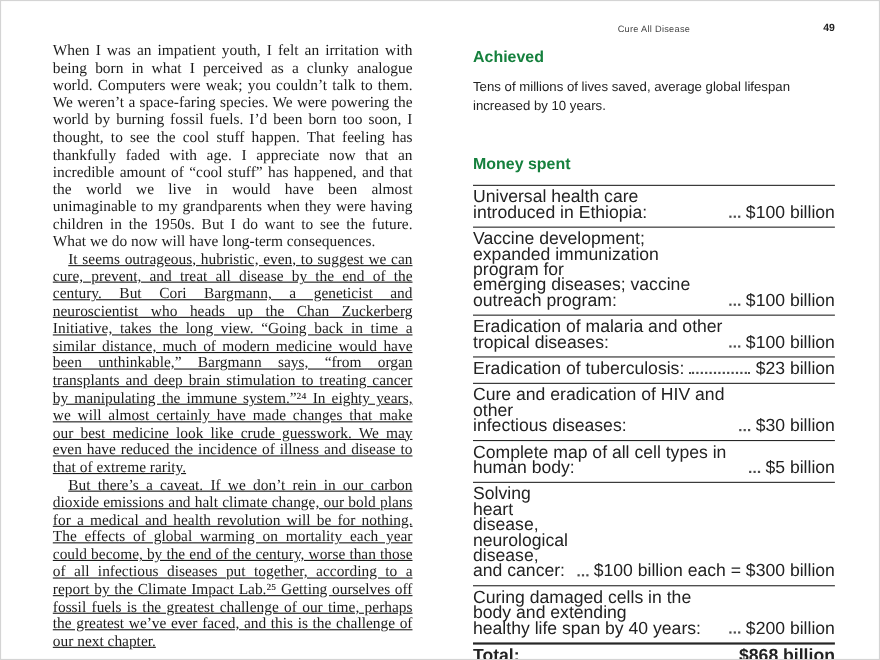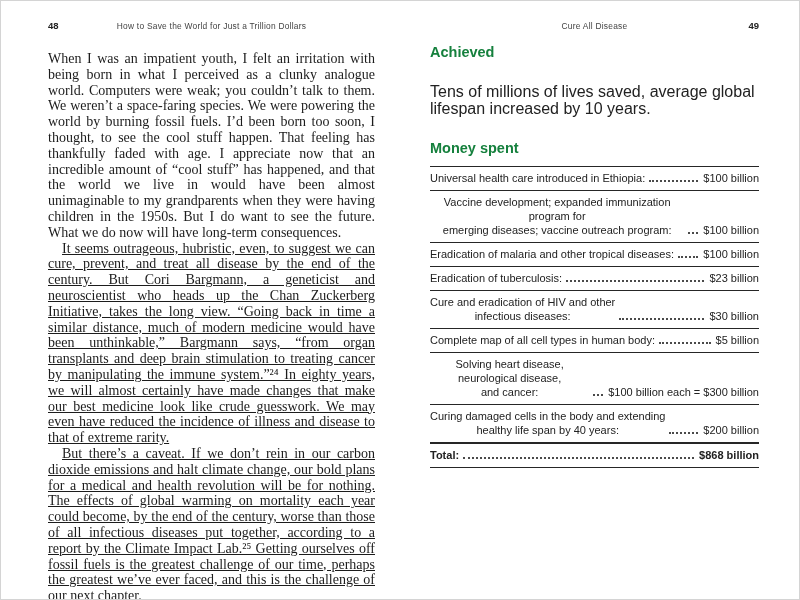--- a/index.html
+++ b/index.html
@@ -40,51 +40,47 @@
   .body-text p.indent { text-indent: 14px; text-decoration: underline; }
 
   
   .section-heading {
     margin: 0;
     font-size: 14.5px; font-weight: bold; color: #15803d;
     font-family: "Liberation Sans", sans-serif;
   }
   .heading-achieved { margin-top: 11px; }
   .achieved-text {
-    margin: 23px 0 0;
-    font-size: 16px; line-height: 17px; color: #222;
+    margin: 11px 0 0;
+    font-size: 12px; line-height: 17px; color: #222;
   }
-  .heading-money { margin-top: 23px; }
+  .heading-money { margin-top: 37px; }
 
   .spend-table { margin-top: 10px; border-bottom: 1.5px solid #262626; }
   .spend-row {
     display: flex; align-items: flex-end;
     border-top: 1.5px solid #262626;
     padding: 4px 0 5px;
-    font-size: 11px; line-height: 14px; color: #222; text-align: center;
+    font-size: 16px; line-height: 14px; color: #222;
   }
   .spend-row .row-label { white-space: pre-line; }
   .spend-row .leader {
     flex: 1 1 10px; min-width: 10px; height: 0;
     border-bottom: 2px dotted #4a4a4a;
     margin: 0 5px 3px 4px;
   }
   .spend-row .row-value { white-space: nowrap; }
   .spend-row.total { font-weight: bold; border-top-width: 2px; }
 </style>
 </head>
 <body>
 
 <div class="spread">
 
   <div class="page left">
-    <div class="running-head">
-      <span class="pagenum pn-left">48</span>
-      <span class="title">How to Save the World for Just a Trillion Dollars</span>
-    </div>
     <div class="body-text">
       <p>When I was an impatient youth, I felt an irritation with being born in what I perceived as a clunky analogue world. Computers were weak; you couldn’t talk to them. We weren’t a space-faring species. We were powering the world by burning fossil fuels. I’d been born too soon, I thought, to see the cool stuff happen. That feeling has thankfully faded with age. I appreciate now that an incredible amount of “cool stuff” has happened, and that the world we live in would have been almost unimaginable to my grandparents when they were having children in the 1950s. But I do want to see the future. What we do now will have long-term consequences.</p>
       <p class="indent">It seems outrageous, hubristic, even, to suggest we can cure, prevent, and treat all disease by the end of the century. But Cori Bargmann, a geneticist and neuroscientist who heads up the Chan Zuckerberg Initiative, takes the long view. “Going back in time a similar distance, much of modern medicine would have been unthinkable,” Bargmann says, “from organ transplants and deep brain stimulation to treating cancer by manipulating the immune system.”²⁴ In eighty years, we will almost certainly have made changes that make our best medicine look like crude guesswork. We may even have reduced the incidence of illness and disease to that of extreme rarity.</p>
       <p class="indent">But there’s a caveat. If we don’t rein in our carbon dioxide emissions and halt climate change, our bold plans for a medical and health revolution will be for nothing. The effects of global warming on mortality each year could become, by the end of the century, worse than those of all infectious diseases put together, according to a report by the Climate Impact Lab.²⁵ Getting ourselves off fossil fuels is the greatest challenge of our time, perhaps the greatest we’ve ever faced, and this is the challenge of our next chapter.</p>
     </div>
   </div>
 
   <div class="page right">
     <div class="running-head">
       <span class="title">Cure All Disease</span>

